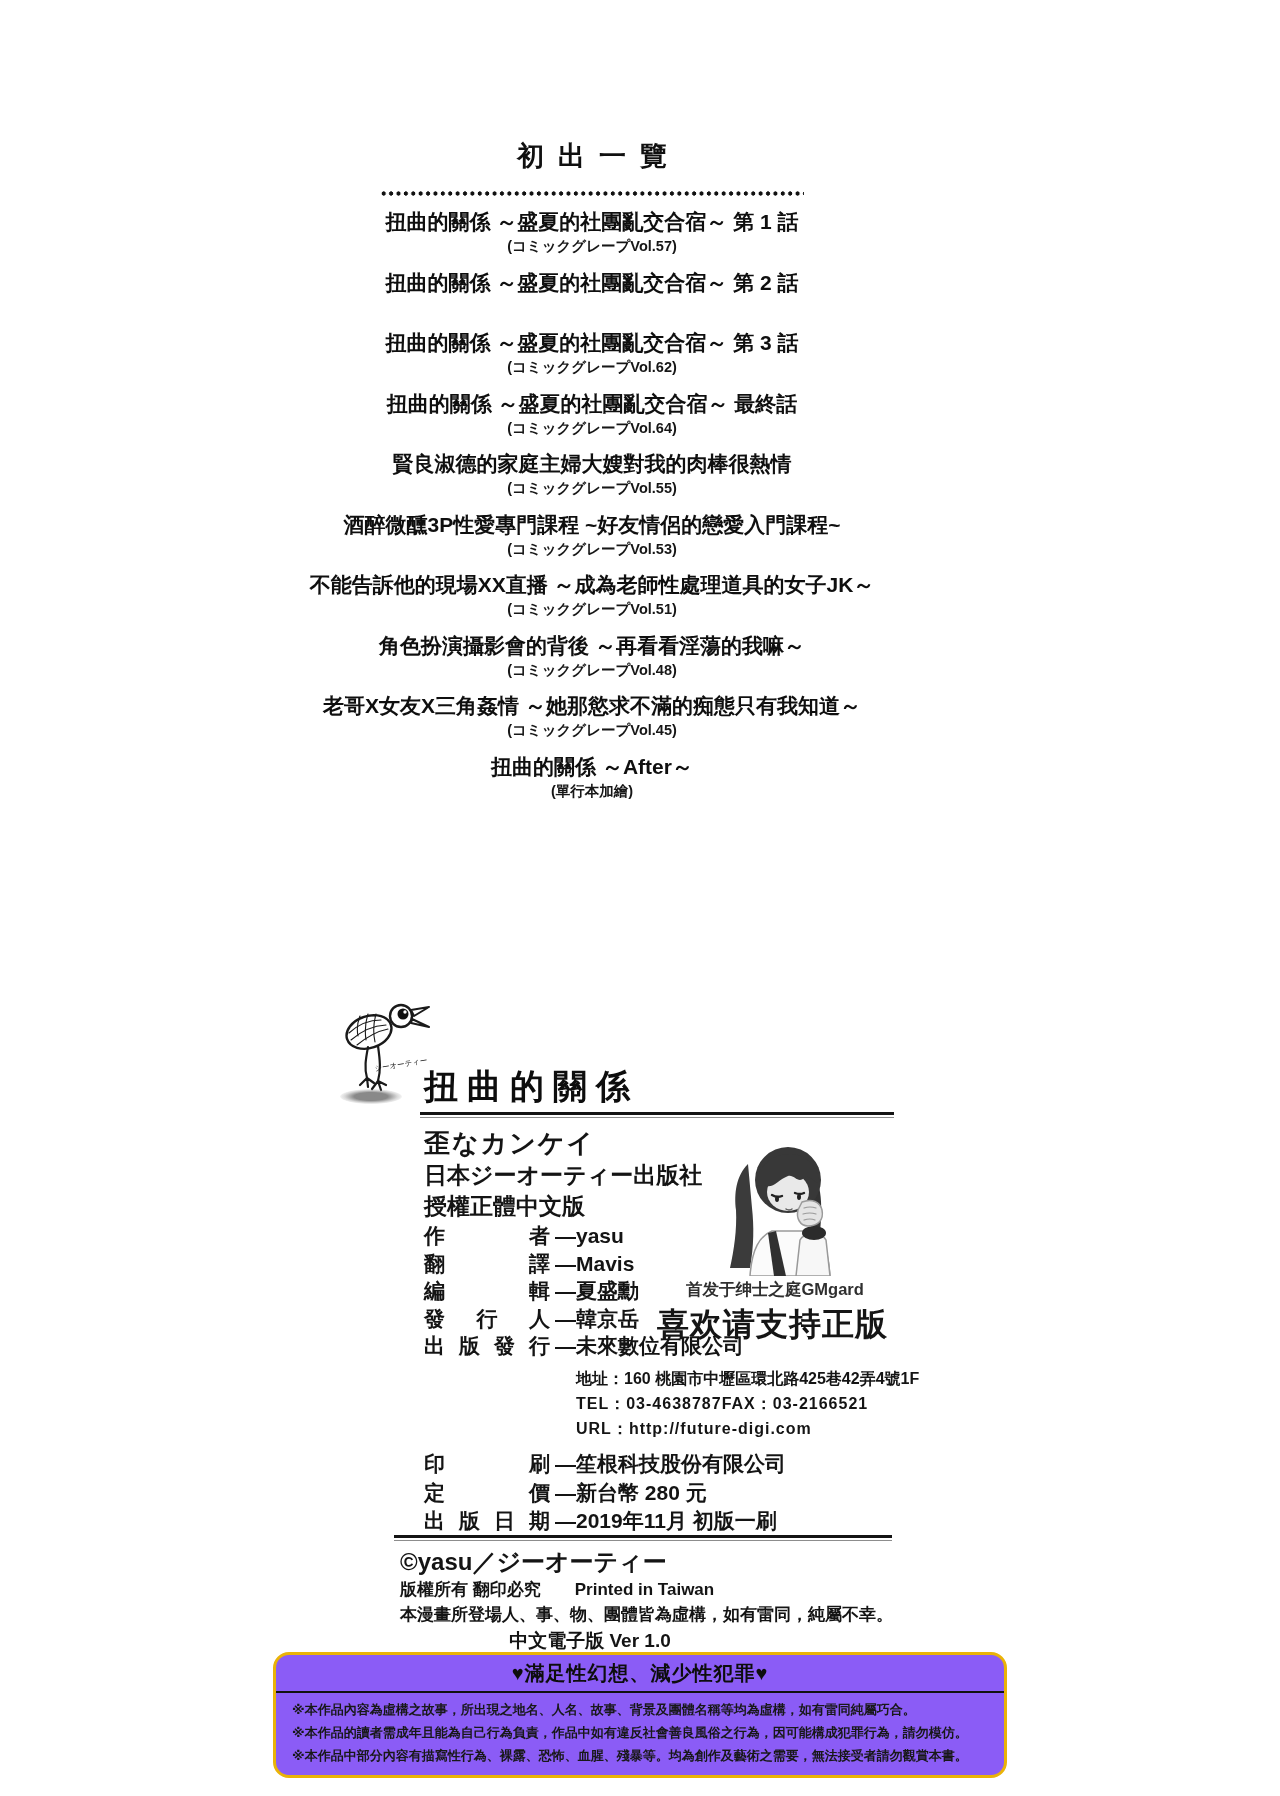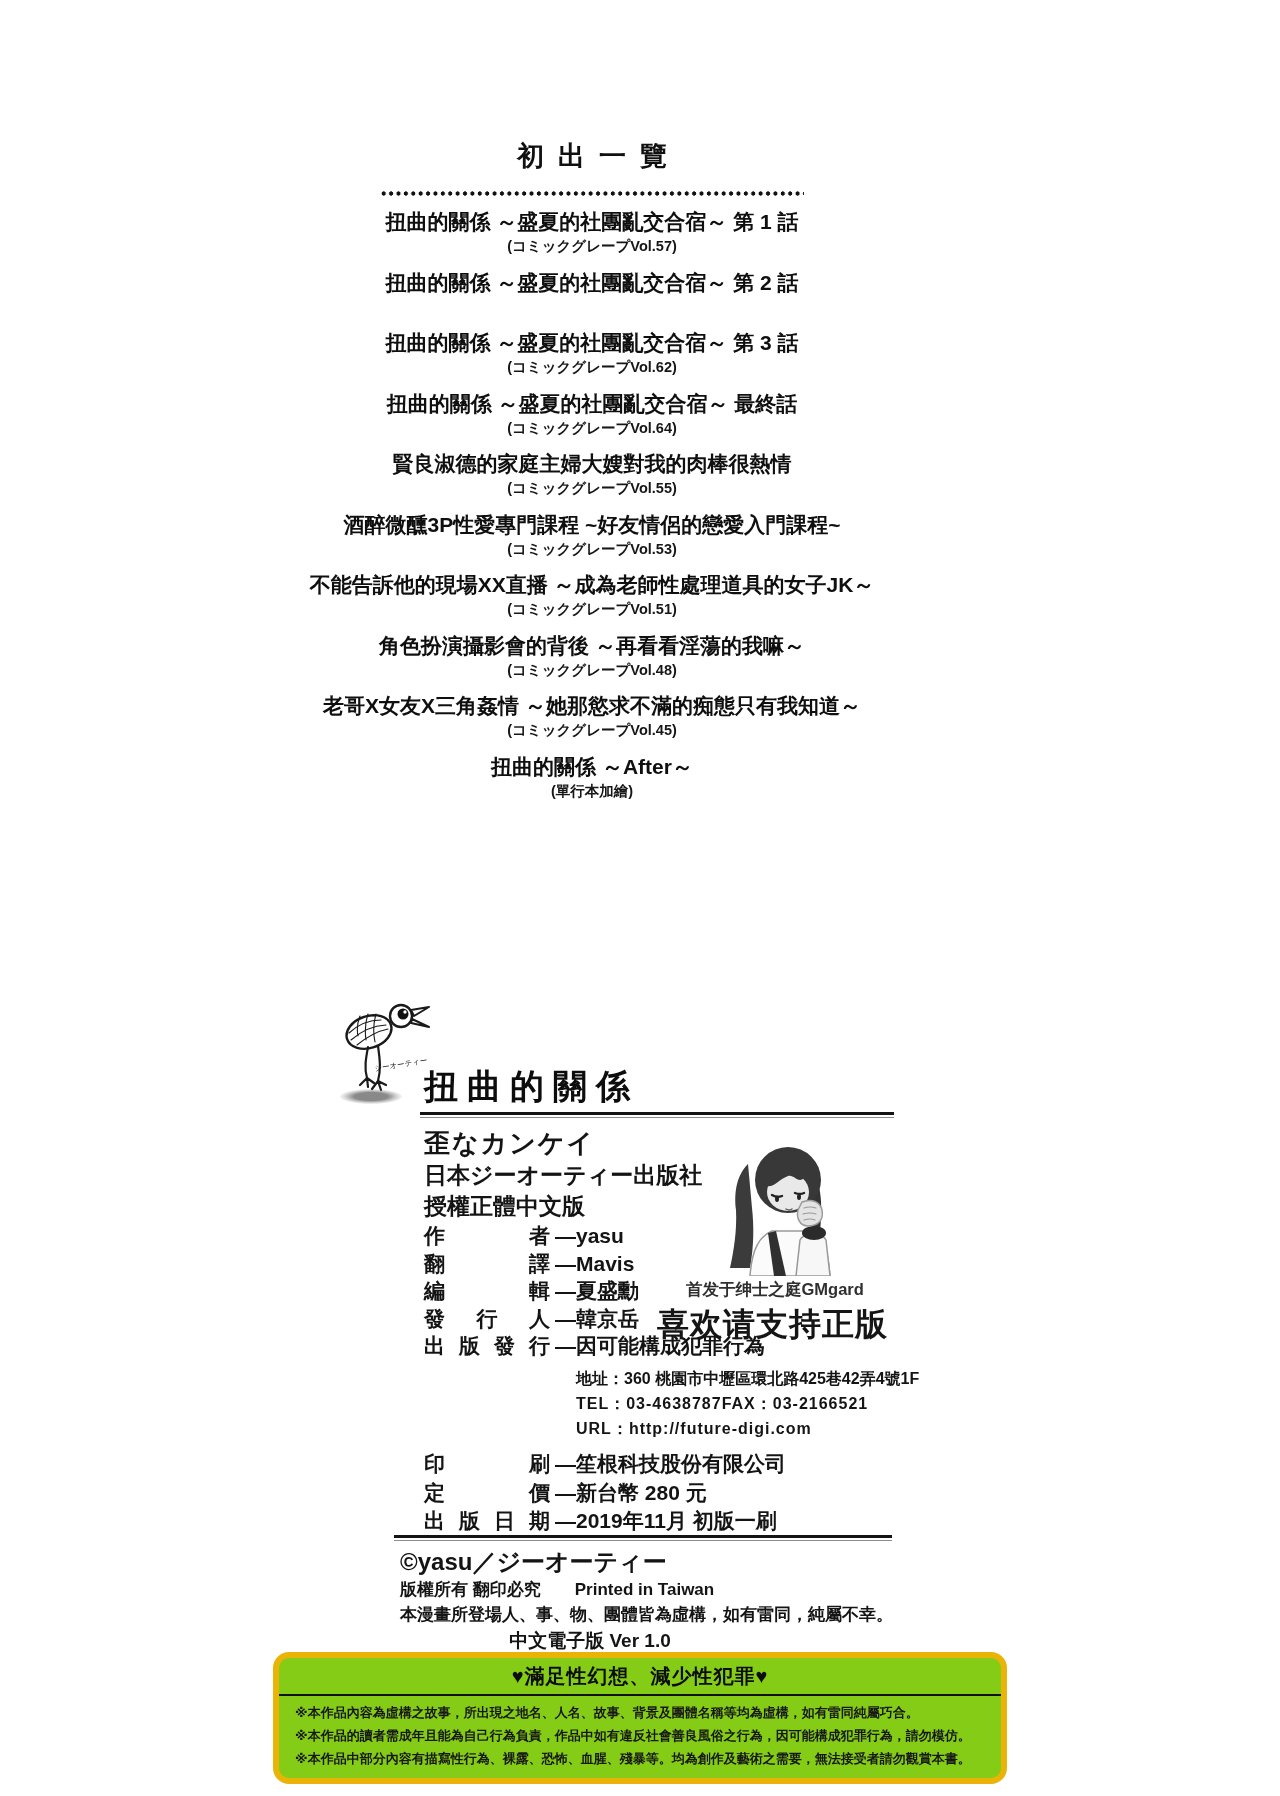--- a/index.html
+++ b/index.html
@@ -52,21 +52,21 @@
   .version-line { left:180px; top:1628px; width:820px; text-align:center; font-size:19px; font-weight:600; }
 
   
   .wm-site { left:686px; top:1279px; font-size:16.5px; font-weight:600; color:#2f2f2f; }
   .wm-support { left:657px; top:1303px; font-size:32px; font-weight:bold; color:#151515; letter-spacing:1px; }
   .girl { left:710px; top:1146px; }
 
   
   .disc-box {
     left:273px; top:1652px; width:734px;
-    border:6px solid #eab308; border-radius:16px; padding:5px 16px 8px 16px; background:#84cc16;
+    border:3px solid #eab308; border-radius:16px; padding:5px 16px 8px 16px; background:#8b5cf6;
   }
   .disc-head { text-align:center; font-size:20px; font-weight:bold; letter-spacing:1px; color:#0d0d0d; }
   .disc-rule { border-top:2.2px solid #111; margin:4px -16px 5px -16px; }
   .disc-line { font-size:13px; font-weight:600; line-height:1.78; color:#181818; white-space:nowrap; }
 </style>
 </head>
 <body>
 
 <div class="page">
 
@@ -166,26 +166,26 @@
     <div class="cr-row">
       <span class="cr-lbl">編　輯</span><span class="cr-dash">—</span>
       <span class="cr-val">夏盛勳</span>
     </div>
     <div class="cr-row">
       <span class="cr-lbl">發 行 人</span><span class="cr-dash">—</span>
       <span class="cr-val">韓京岳</span>
     </div>
     <div class="cr-row">
       <span class="cr-lbl">出版發行</span><span class="cr-dash">—</span>
-      <span class="cr-val">因可能構成犯罪行為</span>
+      <span class="cr-val">未來數位有限公司</span>
     </div>
   </div>
 
   <div class="abs addr">
-    <div>地址：360 桃園市中壢區環北路425巷42弄4號1F</div>
+    <div>地址：160 桃園市中壢區環北路425巷42弄4號1F</div>
     <div class="telfax">
       <span>TEL：03-4638787</span>
       <span>FAX：03-2166521</span>
     </div>
     <div class="url-line">URL：http://future-digi.com</div>
   </div>
 
   <div class="credits credits2">
     <div class="cr-row">
       <span class="cr-lbl">印　刷</span><span class="cr-dash">—</span>

